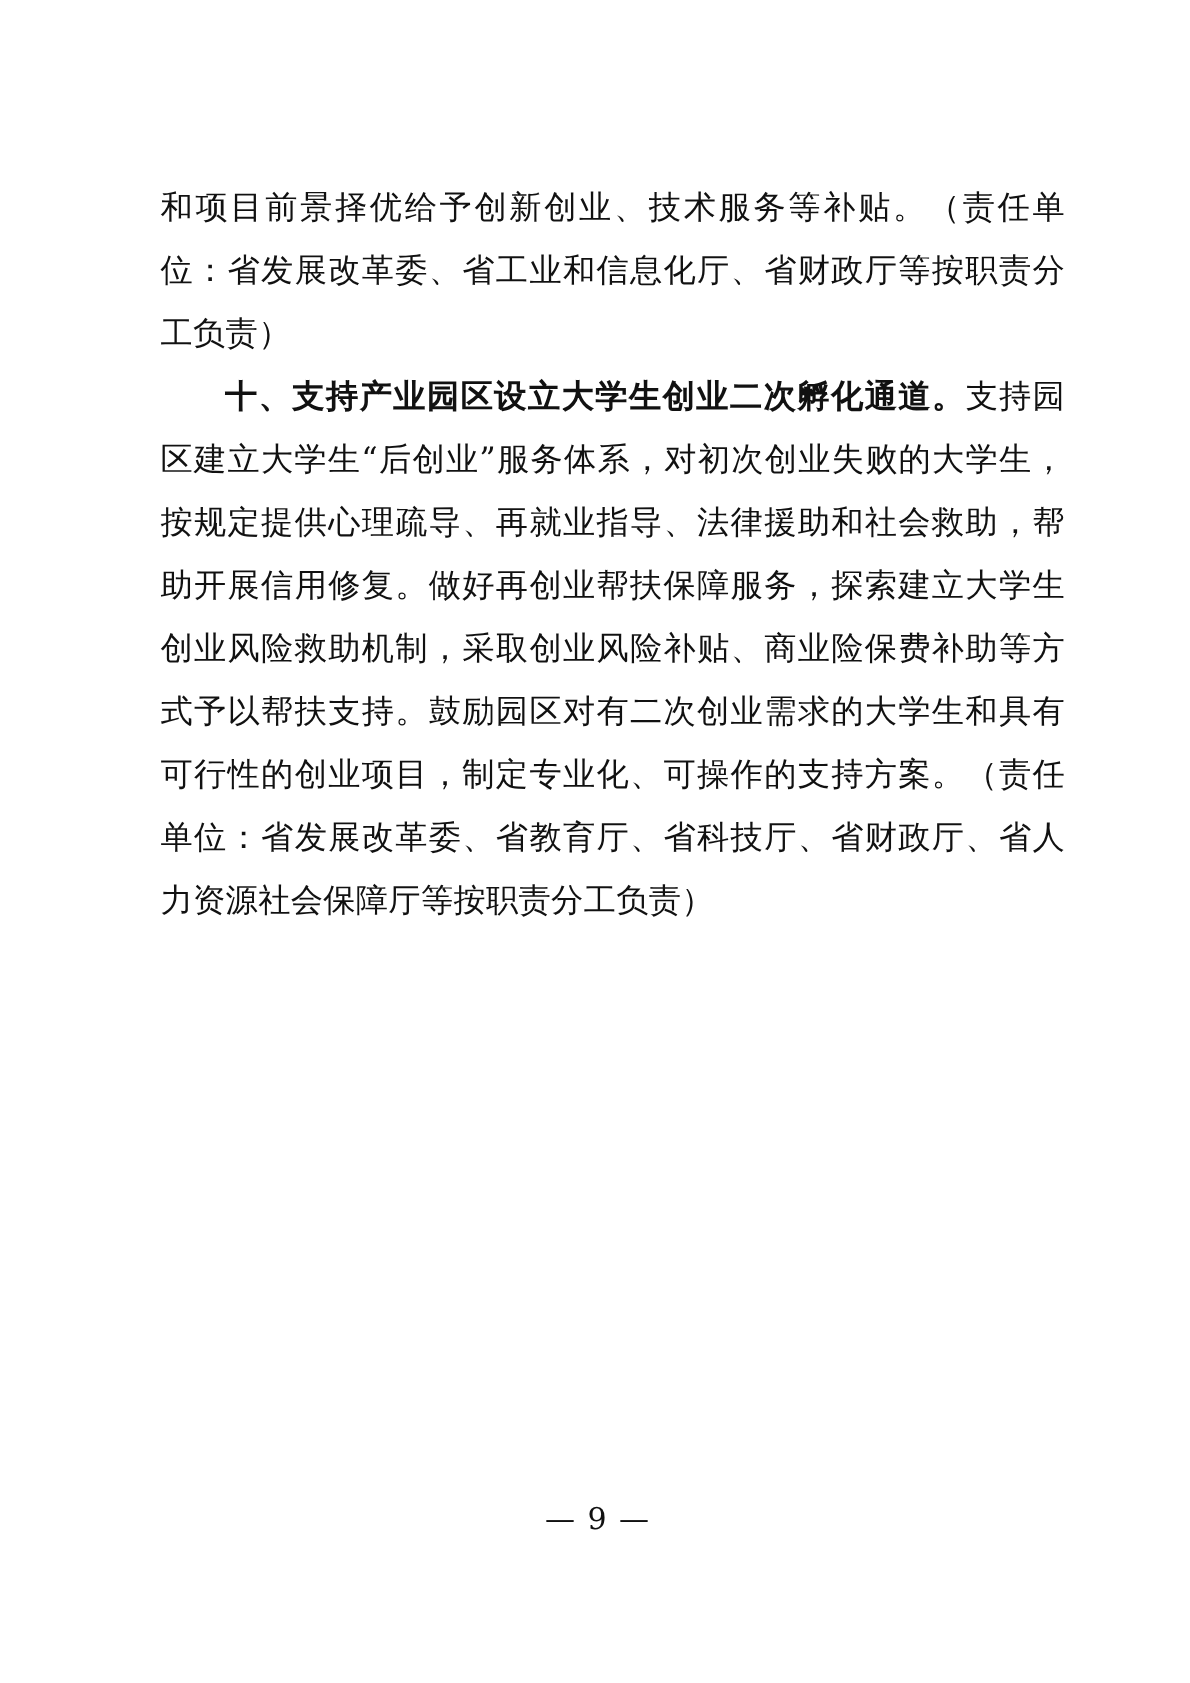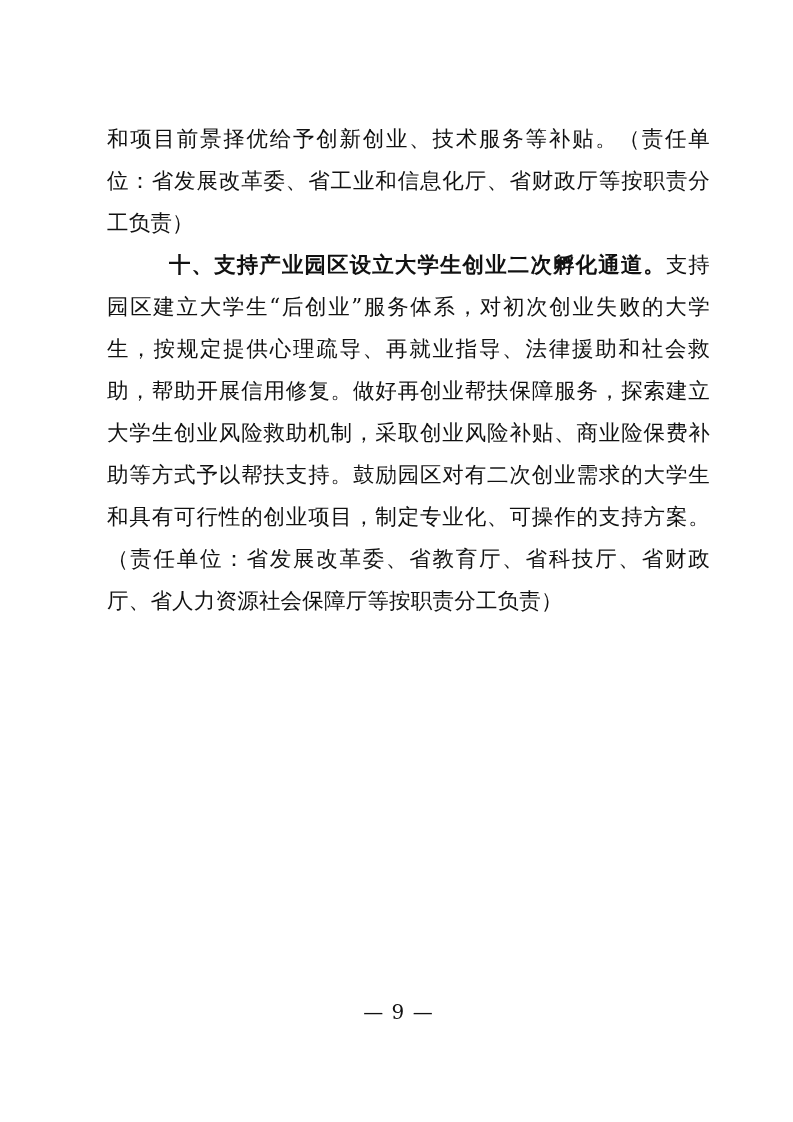--- a/index.html
+++ b/index.html
@@ -40,21 +40,20 @@
   p.cont {
     text-indent: 0;
   }
   p.indent {
     text-indent: 43px;
   }
   .sec-head {
     font-family: "DejaVu Sans", "Liberation Sans", sans-serif;
     font-weight: bold;
     letter-spacing: 0.4px;
-    margin-left: 19px;
   }
   .footer {
     position: absolute;
     left: 0;
     top: 1000px;
     width: 793px;
     text-align: center;
     padding-right: 20px;
     box-sizing: border-box;
   }

